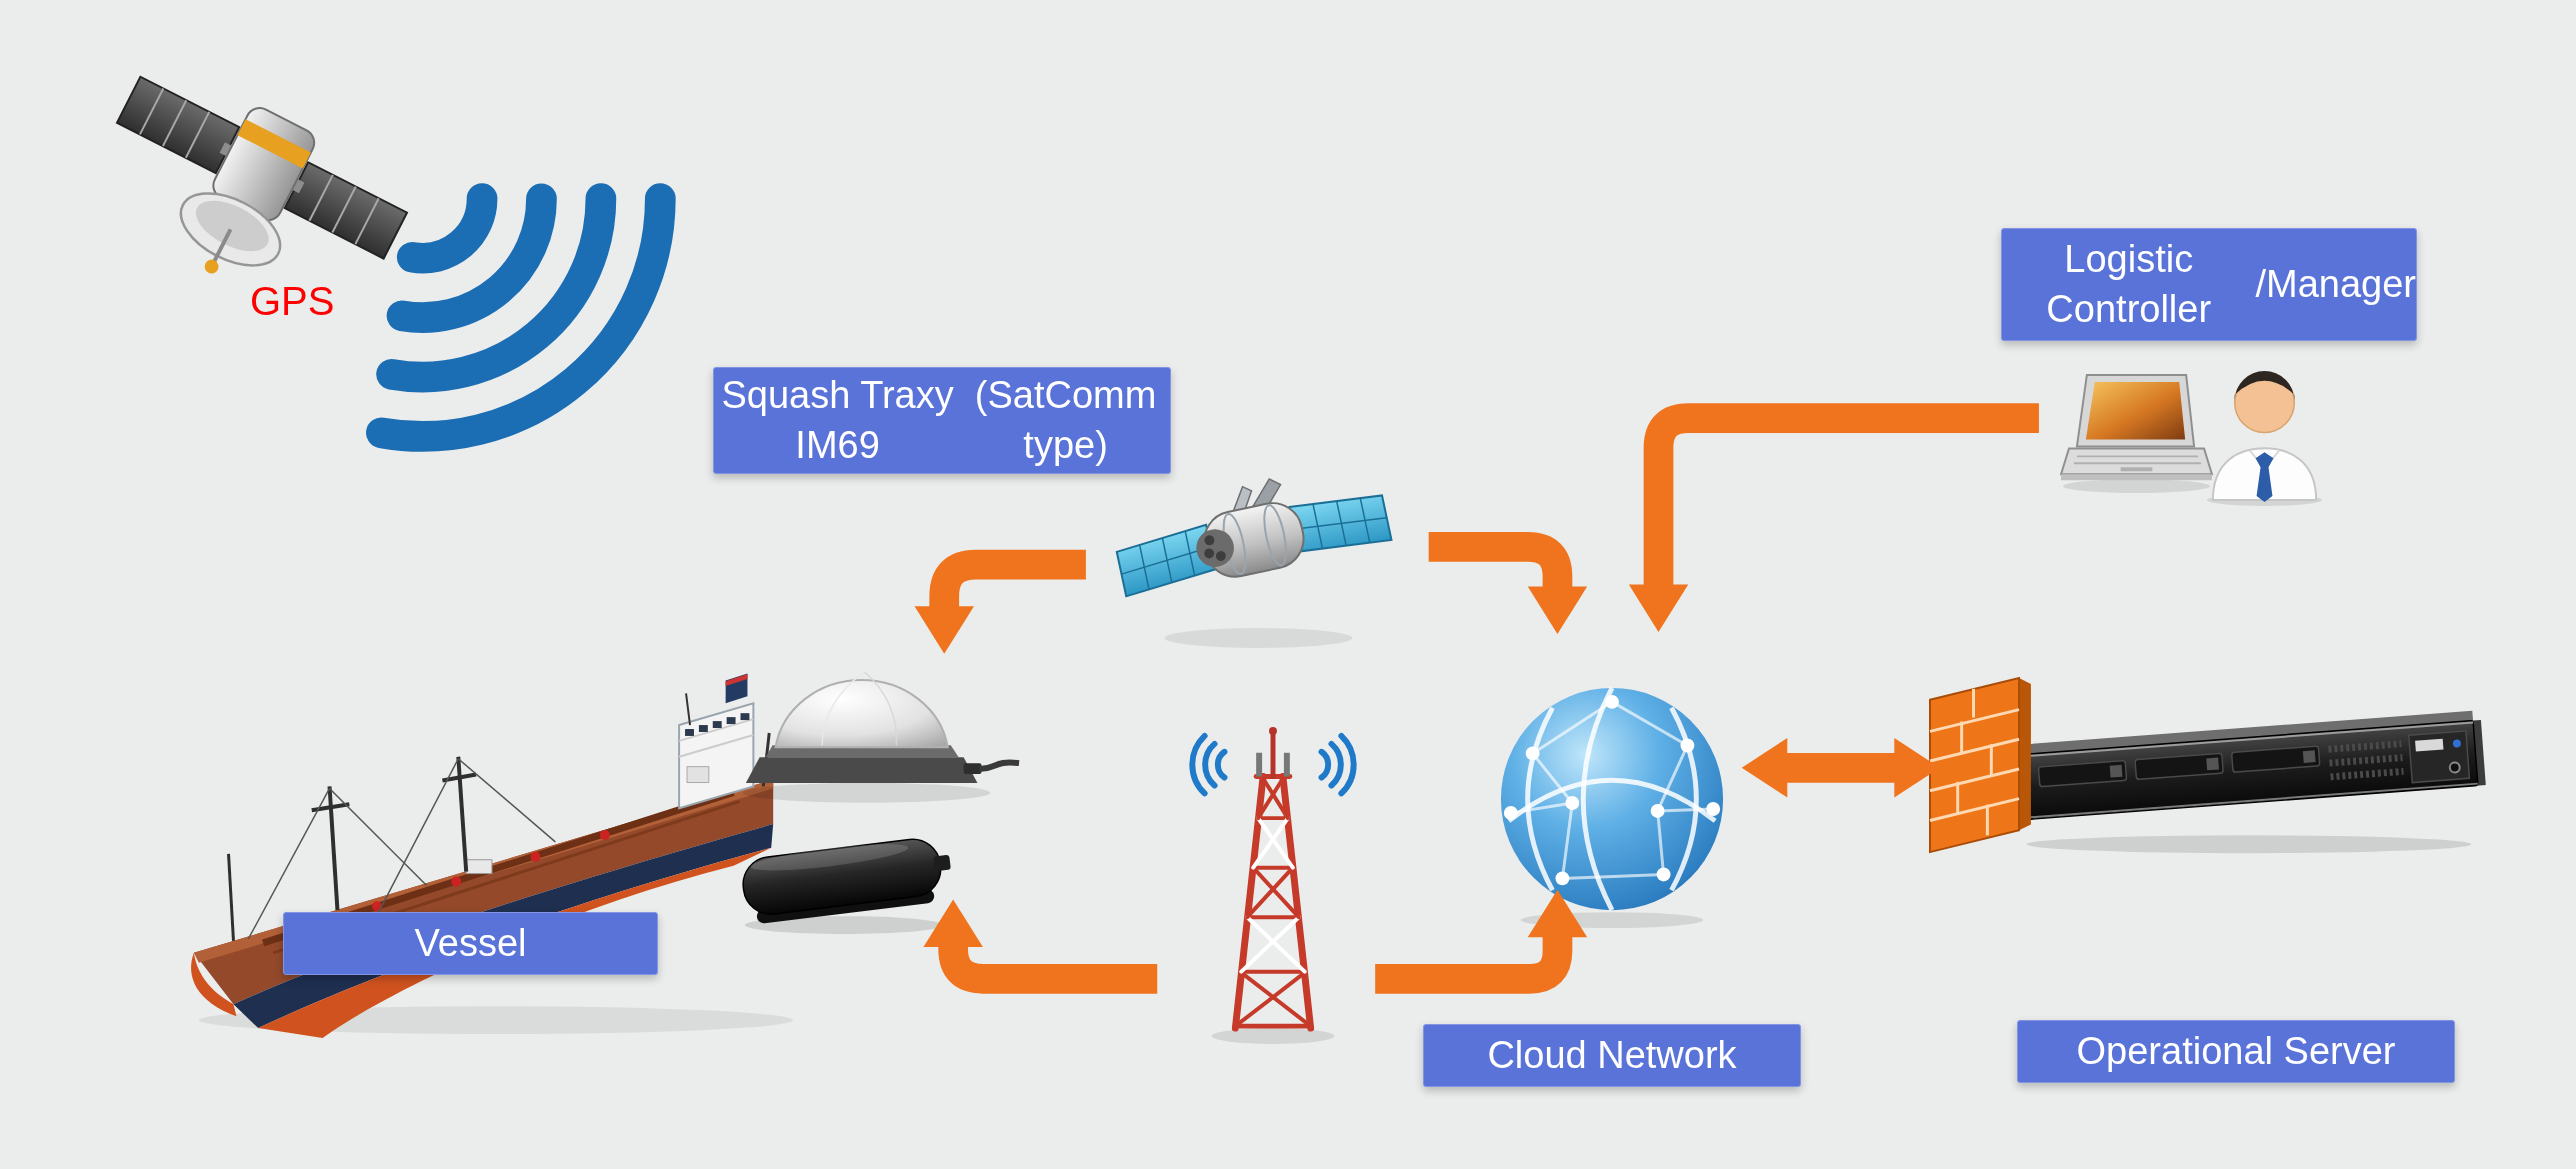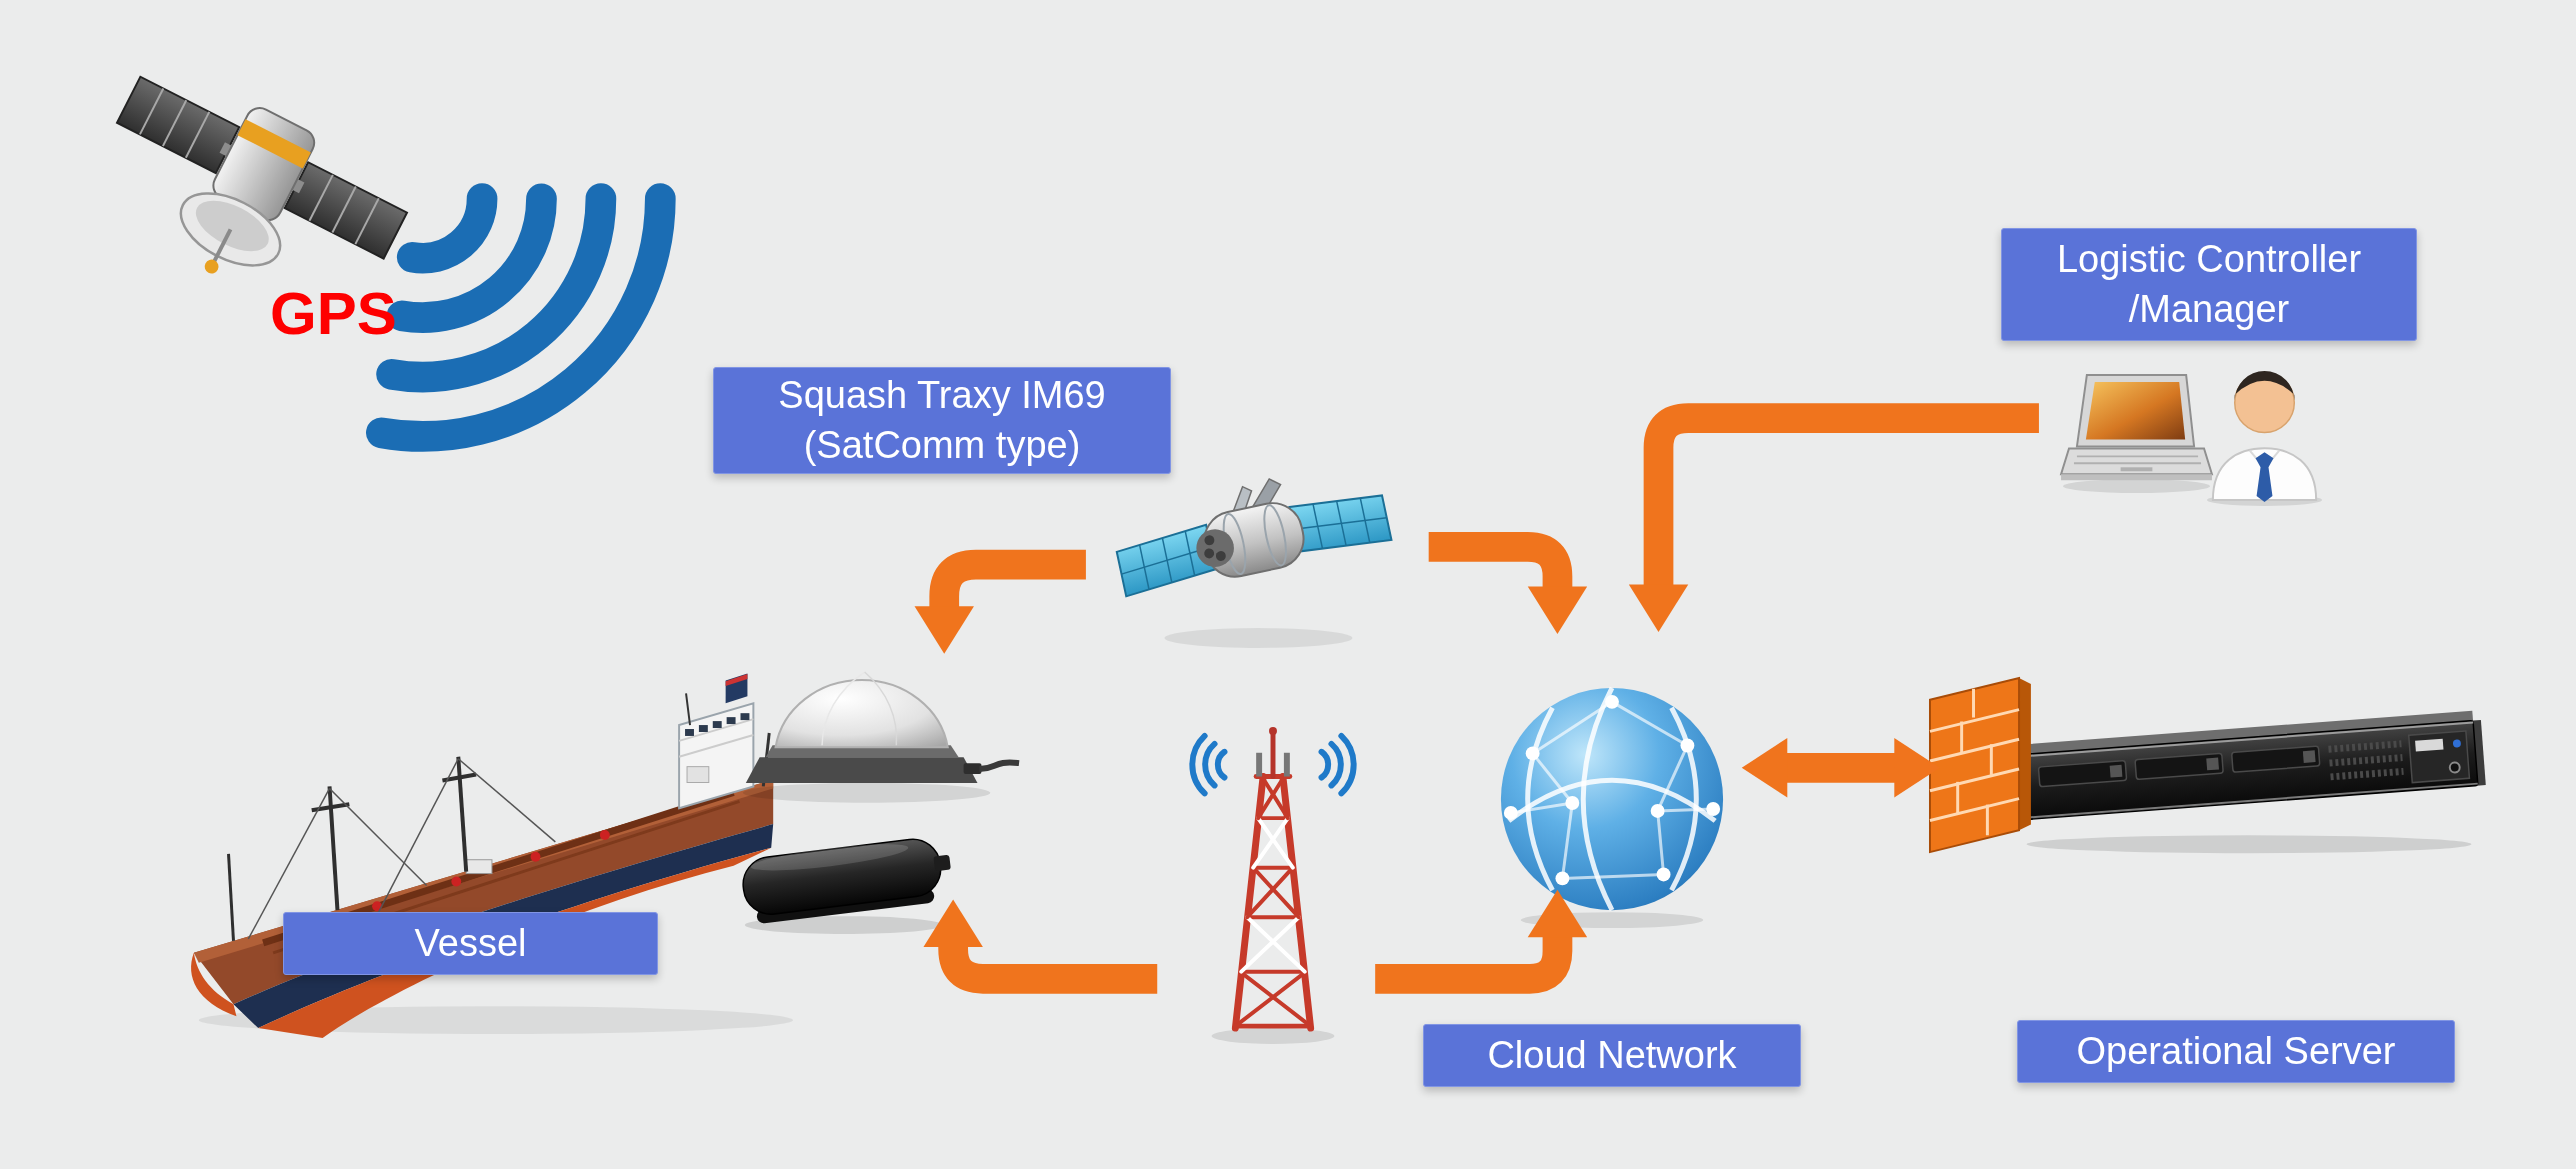--- a/index.html
+++ b/index.html
@@ -4,34 +4,34 @@
 <style>
   html,body{margin:0;padding:0;}
   body{background:#e4e5e5;}
   #stage{
     position:relative;width:2576px;height:1169px;background:#ebecec;
     overflow:hidden;font-family:"Liberation Sans",sans-serif;
   }
   .abs{position:absolute;}
   .label{
     position:absolute;background:#5a73d8;color:#fff;
-    display:flex;flex-direction:column;align-items:center;justify-content:center;
+    display:flex;flex-direction:row;align-items:center;justify-content:center;
     text-align:center;font-size:38px;line-height:1.3;border-radius:3px;
     border:1px solid #8195e4;box-shadow:0 4px 8px rgba(0,0,0,0.22);
   }
   .label span{display:block;}
   #label-satcomm{left:713px;top:367px;width:456px;height:105px;}
   #label-logistic{left:2001px;top:228px;width:414px;height:111px;}
   #label-vessel{left:283px;top:912px;width:373px;height:61px;justify-content:center;}
   #label-cellular{left:713px;top:1036px;width:456px;height:105px;}
   #label-cloud{left:1423px;top:1024px;width:376px;height:61px;}
   #label-server{left:2017px;top:1020px;width:436px;height:61px;justify-content:center;}
   #gps-text{
     position:absolute;left:250px;top:279px;color:#fe0000;
-    font-size:60px;font-weight:bold;margin-left:20px;
+    font-size:40px;font-weight:normal;
   }
   #gps-sat{left:94px;top:8px;width:327px;height:337px;}
   #gps-waves{left:378px;top:157px;width:317px;height:331px;}
   #comm-sat{left:1110px;top:436px;width:287px;height:213px;}
   #cell-tower{left:1169px;top:719px;width:208px;height:332px;}
   #cloud-globe{left:1491px;top:682px;width:243px;height:248px;}
   #laptop{left:2059px;top:369px;width:157px;height:139px;}
   #person{left:2198px;top:351px;width:139px;height:155px;}
   #rack-server{left:2011px;top:694px;width:476px;height:170px;}
   #firewall{left:1912px;top:672px;width:127px;height:190px;}

